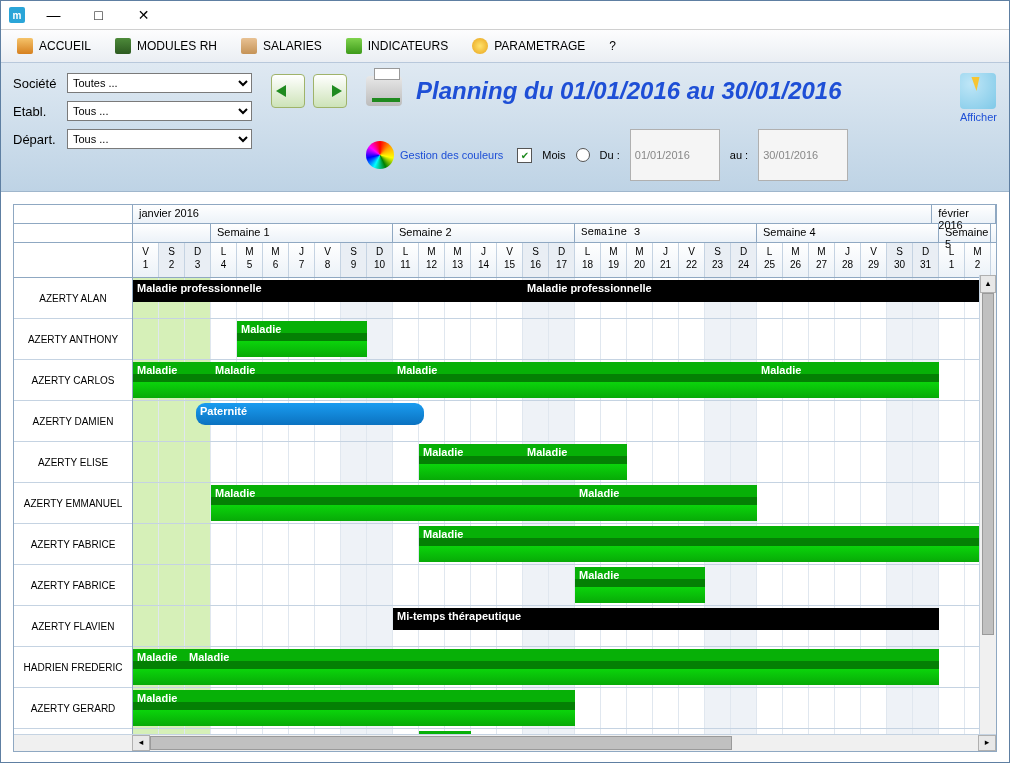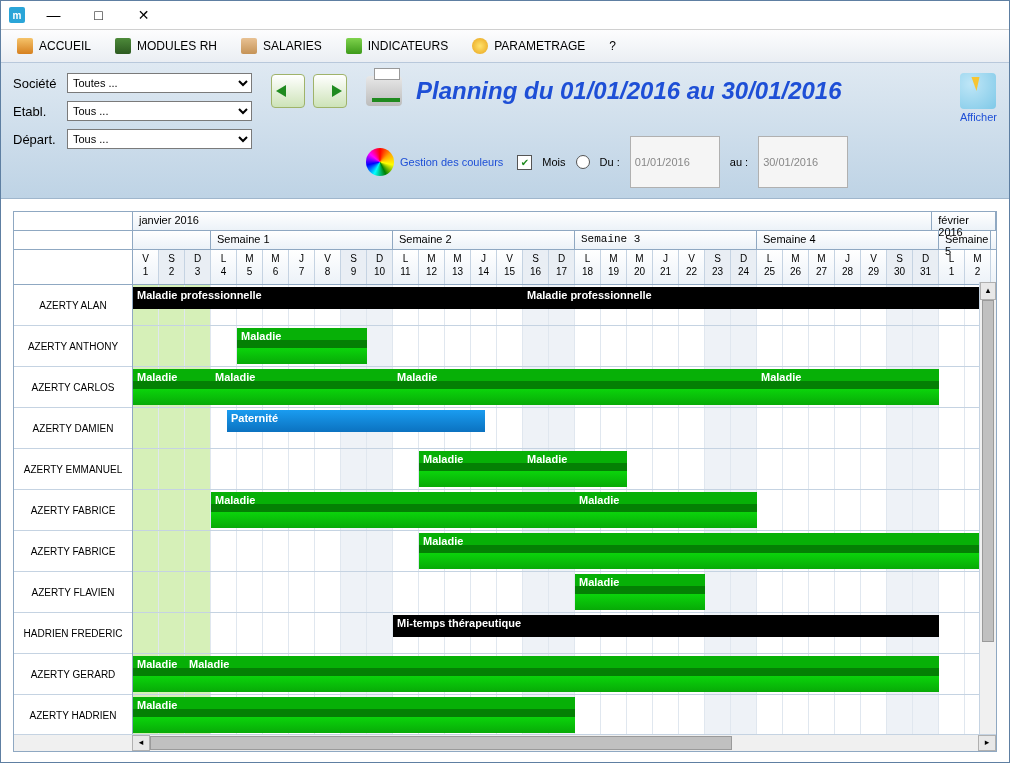--- a/index.html
+++ b/index.html
@@ -134,21 +134,21 @@
             <div class="arrow-g arrow-left"></div>
           </div>
         </div>
       <div class="tool-btn">
           <div class="imgbox">
             <div class="arrow-g arrow-right"></div>
           </div>
         </div>
     </div>
 
-    <div class="filter-col" style="gap:27px;">
+    <div class="filter-col" style="gap:20px;">
       <div style="display:flex;gap:14px;align-items:center;">
         <div class="tool-btn">
             <div class="printer"></div>
           </div>
         <div class="planning-title">Planning du 01/01/2016 au 30/01/2016</div>
       </div>
       <div style="display:flex;gap:14px;align-items:center;">
         <div style="display:flex;align-items:center;gap:6px;">
           <div class="colorwheel"></div>
           <div class="link-blue">Gestion des couleurs</div>
@@ -177,20 +177,21 @@
         <div class="gantt">
           <div class="names-col">
             <div class="hdr-spacer1"></div>
             <div class="hdr-spacer2"></div>
             <div class="hdr-spacer3"></div>
             <div id="names-list">
                 <div class="namecell">AZERTY ALAN</div>
                 <div class="namecell">AZERTY ANTHONY</div>
                 <div class="namecell">AZERTY CARLOS</div>
                 <div class="namecell">AZERTY DAMIEN</div>
+                <div class="namecell">AZERTY ELISE</div>
                 <div class="namecell">AZERTY EMMANUEL</div>
                 <div class="namecell">AZERTY FABRICE</div>
                 <div class="namecell">AZERTY FABRICE</div>
                 <div class="namecell">AZERTY FLAVIEN</div>
                 <div class="namecell">HADRIEN FREDERIC</div>
                 <div class="namecell">AZERTY GERARD</div>
                 <div class="namecell">AZERTY HADRIEN</div>
               </div>
           </div>
           <div class="timeline">
@@ -386,21 +387,21 @@
                   <div class="bgcell wkend"></div>
                   <div class="bgcell"></div>
                   <div class="bgcell"></div>
                   <div class="bgcell"></div>
                   <div class="bgcell"></div>
                   <div class="bgcell"></div>
                   <div class="bgcell wkend"></div>
                   <div class="bgcell wkend"></div>
                   <div class="bgcell"></div>
                   <div class="bgcell"></div>
-                  <div class="bar bar-blue" style="left: 94px; width: 258px;">Paternité</div>
+                  <div class="bar bar-blue" style="left: 63px; width: 228px; border-radius: 9px;">Paternité</div>
                 </div>
                 <div class="row">
                   <div class="bgcell before"></div>
                   <div class="bgcell before"></div>
                   <div class="bgcell before"></div>
                   <div class="bgcell"></div>
                   <div class="bgcell"></div>
                   <div class="bgcell"></div>
                   <div class="bgcell"></div>
                   <div class="bgcell"></div>

